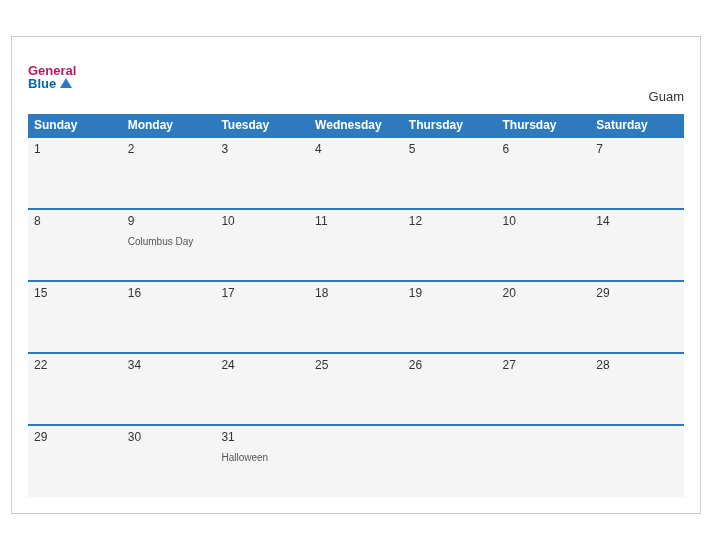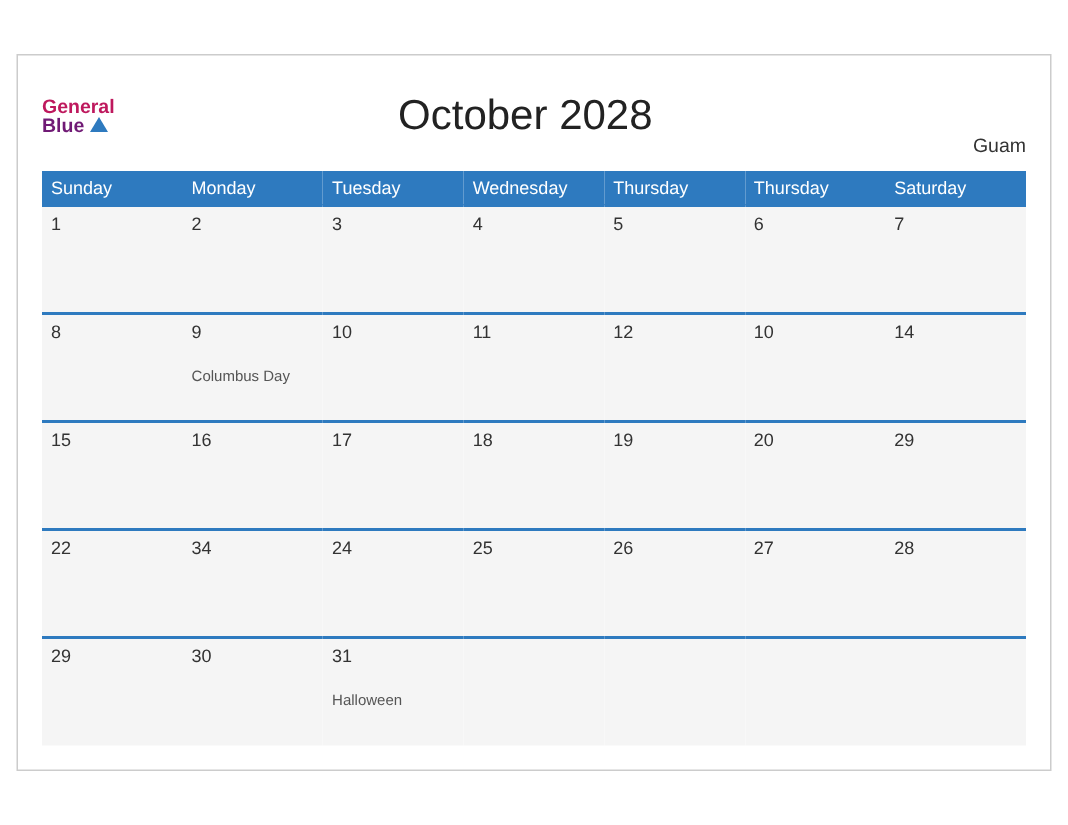--- a/index.html
+++ b/index.html
@@ -31,21 +31,21 @@
       line-height: 1;
     }
     .logo-general {
       font-size: 13px;
       font-weight: bold;
       color: #be185d;
     }
     .logo-blue {
       font-size: 13px;
       font-weight: bold;
-      color: #701a75;
+      color: #0369a1;
       display: flex;
       align-items: center;
       gap: 2px;
     }
     .logo-triangle {
       width: 0;
       height: 0;
       border-left: 6px solid transparent;
       border-right: 6px solid transparent;
       border-bottom: 10px solid #2e7abf;
@@ -67,21 +67,21 @@
       margin-top: 40px;
     }
     .calendar-grid {
       width: 100%;
       border-collapse: collapse;
     }
     .calendar-grid th {
       background: #2e7abf;
       color: #fff;
       font-size: 12px;
-      font-weight: normal;
+      font-weight: bold;
       padding: 4px 6px;
       text-align: left;
       border: none;
     }
     .calendar-grid td {
       width: calc(100% / 7);
       height: 72px;
       vertical-align: top;
       padding: 4px 6px;
       border-top: 2px solid #2e7abf;
@@ -91,39 +91,38 @@
     }
     .day-num {
       font-size: 12px;
       color: #333;
       display: block;
     }
     .event-label {
       font-size: 10px;
       color: #555;
       display: block;
-      margin-top: 18px;
+      margin-top: 8px;
     }
     .empty-cell {
       background: #f5f5f5;
     }
   </style>
 </head>
 <body>
 
 <div class="calendar-container">
   <div class="header">
     <div class="logo">
       <span class="logo-general">General</span>
       <span class="logo-blue">
         <span>Blue</span>
         <span class="logo-triangle"></span>
       </span>
     </div>
-    <h1 class="calendar-title">October 2028</h1>
     <div class="region-label">Guam</div>
   </div>
 
   <table class="calendar-grid">
     <thead>
       <tr>
         <th>Sunday</th>
         <th>Monday</th>
         <th>Tuesday</th>
         <th>Wednesday</th>

